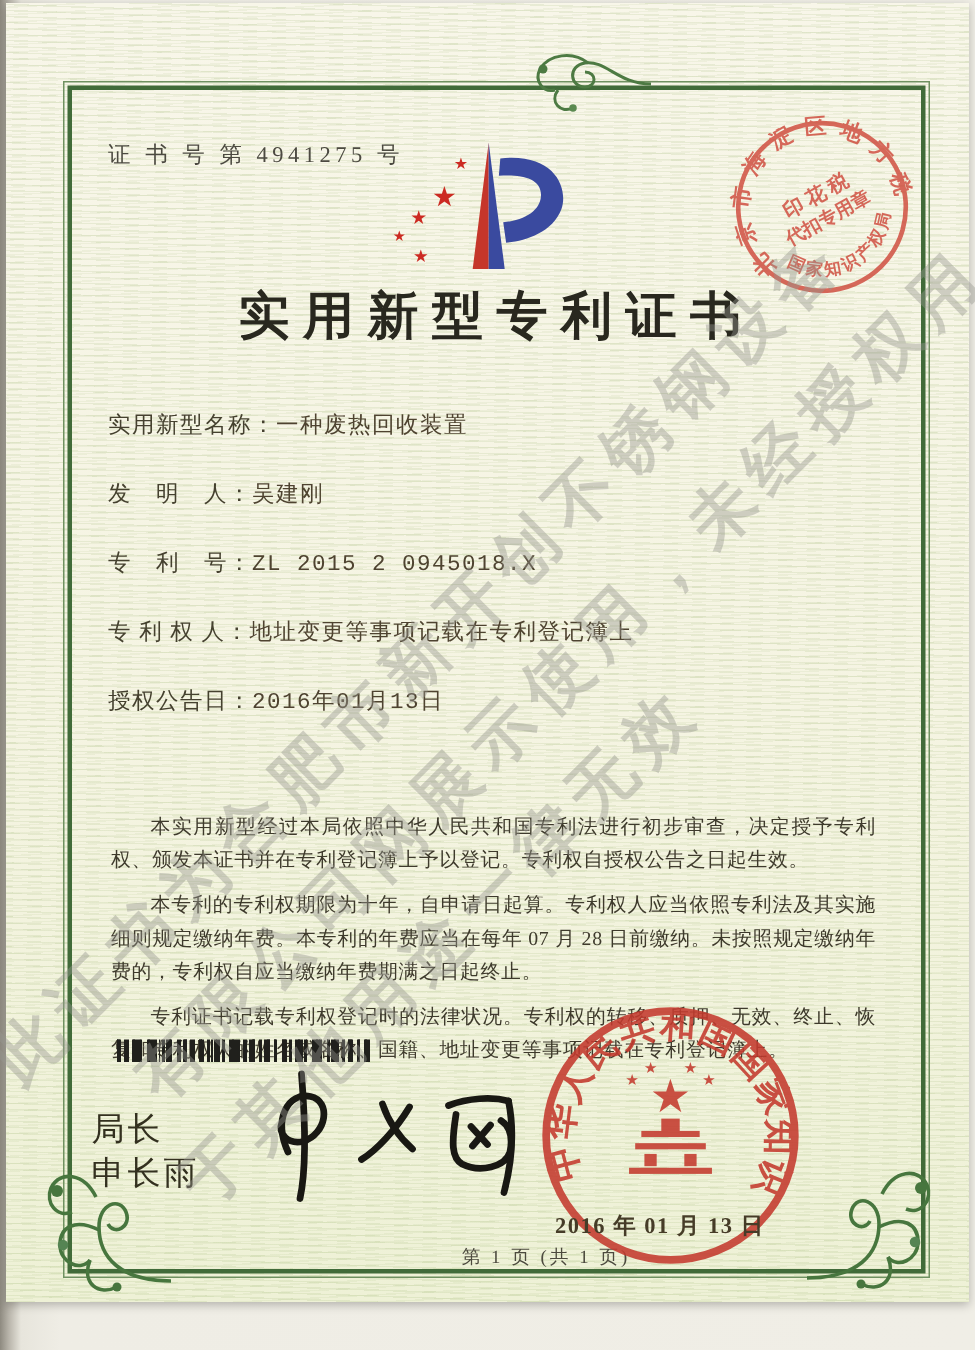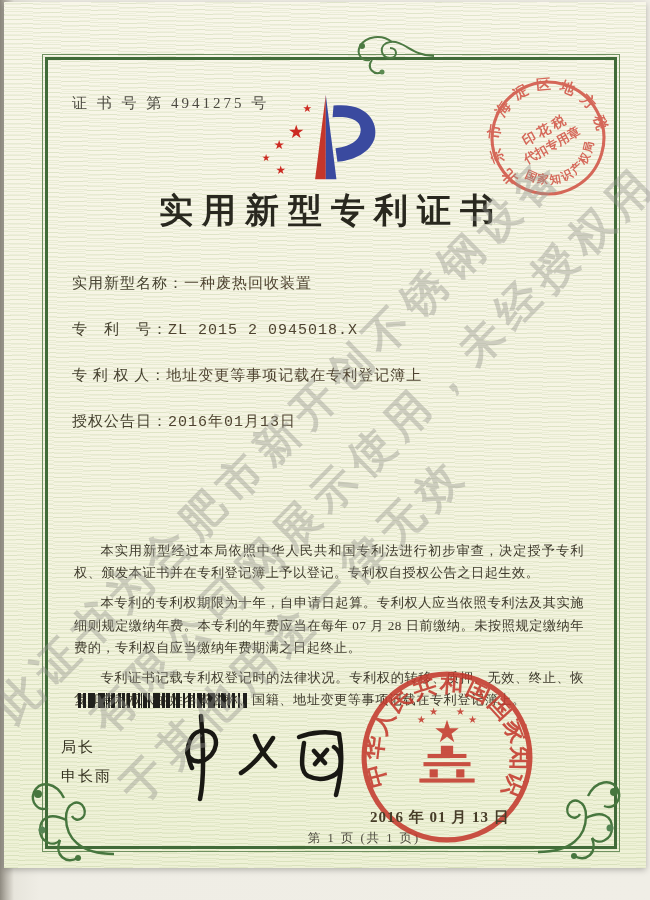--- a/index.html
+++ b/index.html
@@ -41,21 +41,21 @@
     font-size:13.2px;line-height:1.68;color:#3e3a2c;text-align:justify;
   }
   .paras p{margin:8px;text-indent:2em;letter-spacing:0.5px;}
   .barcode{
     position:absolute;left:74px;top:691px;width:170px;height:15px;z-index:2;
     background-image:
       repeating-linear-gradient(90deg,#20201c 0 2px,transparent 2px 5px),
       repeating-linear-gradient(90deg,#20201c 0 1px,transparent 1px 7px),
       repeating-linear-gradient(90deg,#20201c 0 3px,transparent 3px 11px);
   }
-  .director{position:absolute;left:57px;top:736px;z-index:2;font-size:15px;color:#33301f;letter-spacing:2px;}
+  .director{position:absolute;left:57px;top:736px;z-index:2;font-size:22px;color:#33301f;letter-spacing:2px;}
   .director div{height:29px;}
   .sig{position:absolute;left:158px;top:704px;z-index:3;}
   .seal{position:absolute;left:356px;top:668px;width:174px;height:174px;z-index:4;opacity:0.88;}
   .seal-date{
     position:absolute;left:366px;top:806px;z-index:5;font-size:15px;color:#463c28;
     letter-spacing:1px;font-weight:bold;
   }
   .page-foot{
     position:absolute;left:38px;top:828px;width:644px;text-align:center;z-index:2;
     font-size:12.5px;color:#4c4a3e;letter-spacing:2px;
@@ -132,20 +132,23 @@
         <text x="6" y="74" font-size="10">★</text>
         <text x="20" y="88" font-size="12">★</text>
       </g>
     </svg>
 
     <h1 class="title">实用新型专利证书</h1>
 
     <div class="fields">
       <div class="field">
         <span class="flabel">实用新型名称：</span><span class="fvalue">一种废热回收装置</span>
+      </div>
+      <div class="field">
+        <span class="flabel">发　明　人：</span><span class="fvalue">吴建刚</span>
       </div>
       <div class="field">
         <span class="flabel">专　利　号：</span><span class="fvalue">ZL 2015 2 0945018.X</span>
       </div>
       <div class="field">
         <span class="flabel">专 利 权 人：</span><span class="fvalue">地址变更等事项记载在专利登记簿上</span>
       </div>
       <div class="field">
         <span class="flabel">授权公告日：</span><span class="fvalue">2016年01月13日</span>
       </div>

